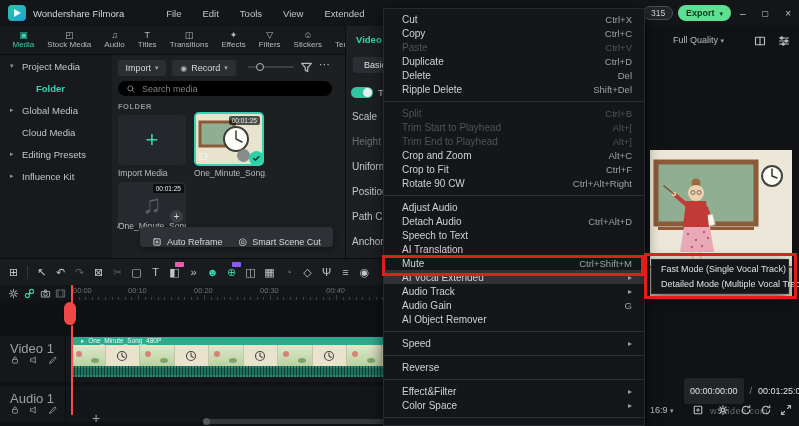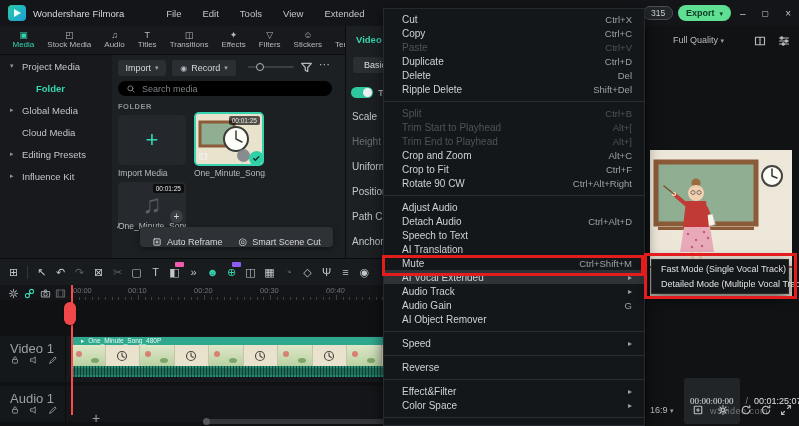--- a/index.html
+++ b/index.html
@@ -82,21 +82,21 @@
   .toggle:before{content:"";position:absolute;right:1px;top:1px;width:9px;height:9px;border-radius:50%;background:#eef1f1;}
   .toglab{position:absolute;left:32px;top:61px;font-size:9.5px;color:#d6d8d9;}
   .pfield{position:absolute;left:6px;font-size:10px;color:#c3c6c8;white-space:nowrap;}
   .pfield.dim{color:#6a6f73;}
   
   .preview{left:645px;top:26px;width:154px;height:400px;background:#101214;border-left:1px solid #0b0c0e;box-sizing:border-box;}
   .quality{position:absolute;left:27px;top:9px;font-size:9px;color:#b9bcbe;}
   .pvico{position:absolute;top:9px;color:#b9bcbe;}
   .frame{position:absolute;left:4px;top:124px;width:142px;height:148px;}
   .tcrow{position:absolute;left:0;top:352px;width:154px;display:flex;align-items:center;font-size:9px;color:#dfe1e2;}
-  .tcbox{background:#222528;border-radius:3px;padding:18px 6px;margin-left:38px;font-family:Liberation Serif, serif;}
+  .tcbox{background:#222528;border-radius:3px;padding:8px 6px;margin-left:38px;}
   .tcsep{color:#83878a;margin:0 6px;}
   .ctrlrow{position:absolute;left:0;top:378px;width:154px;display:flex;align-items:center;color:#b9bcbe;}
   .aspect{font-size:9px;margin-left:4px;}
   .watermark{position:absolute;left:64px;top:380px;font-size:9px;color:rgba(210,212,214,.45);letter-spacing:.5px;}
   
   .ttoolbar{left:0;top:258px;width:645px;height:27px;background:#191c1f;border-top:1px solid #0b0c0e;
             display:flex;align-items:center;box-sizing:border-box;}
   .tico2{position:relative;width:19px;text-align:center;font-size:11px;color:#c3c6c8;cursor:pointer;flex:none;}
   .tico2.dim{color:#5a5f63;}
   .tico2.accent{color:#36d6b0;}

